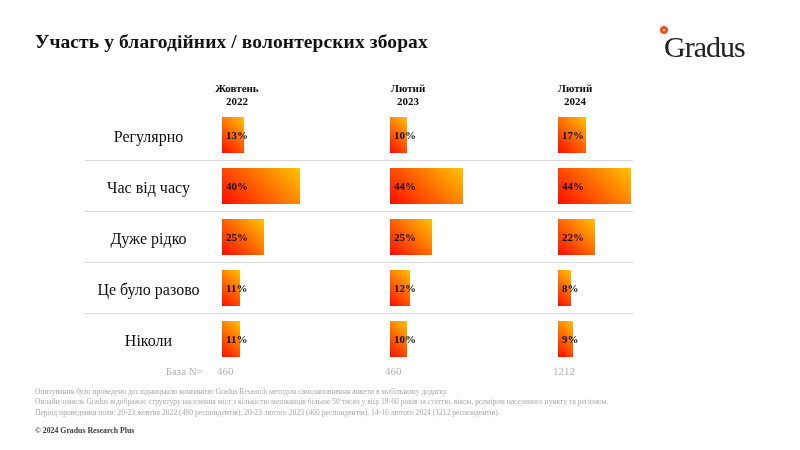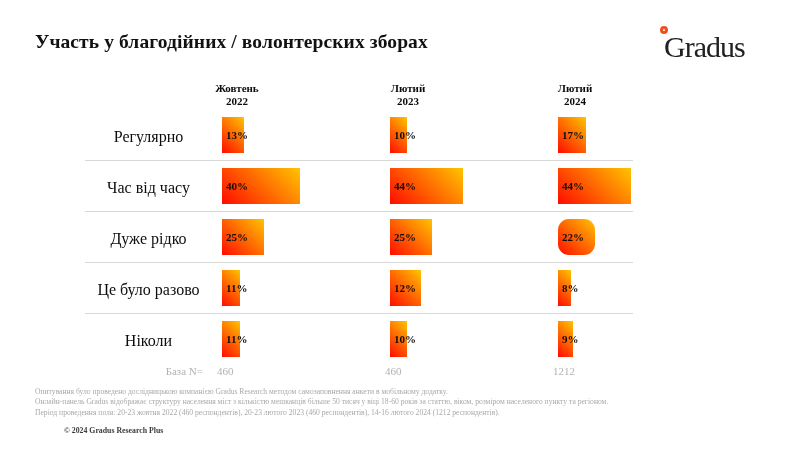--- a/index.html
+++ b/index.html
@@ -19,21 +19,21 @@
   .row-sep { position:absolute; left:85px; width:548px; height:1px; background:#d8d8d8; }
 
   .bar { position:absolute; height:36px; }
   .pct { position:absolute; left:4px; top:50%; transform:translateY(-50%); font-size:11px; font-weight:bold; color:#0d0d0d; white-space:nowrap; }
 
   .base-label { position:absolute; left:85px; width:118px; text-align:right; font-size:11px; color:#b3b3b3; }
   .base-value { position:absolute; font-size:11px; color:#b3b3b3; }
 
   .footnotes { position:absolute; left:35px; top:387px; width:740px; }
   .footnote-line { font-size:7.6px; line-height:10.3px; color:#a9a9a9; }
-  .copyright { position:absolute; left:35px; top:426px; font-size:7.8px; font-weight:600; color:#3c3c3c;margin-left:29px; }
+  .copyright { position:absolute; left:35px; top:426px; font-size:7.8px; font-weight:600; color:#3c3c3c; }
 </style>
 </head>
 <body>
 
 <div class="slide">
   <div class="title">Участь у благодійних / волонтерских зборах</div>
 
   <div class="logo">
     <span class="logo-ring"></span>
     <span class="logo-text">Gradus</span>
@@ -74,29 +74,29 @@
         <span class="pct">44%</span>
       </div>
       <div class="row-sep" style="top: 211px;"></div>
       <div class="row-label" style="top: 229.5px;">Дуже рідко</div>
       <div class="bar" style="left: 222px; top: 219px; width: 42px; background: linear-gradient(45deg, rgb(255, 12, 0), rgb(255, 196, 0));">
         <span class="pct">25%</span>
       </div>
       <div class="bar" style="left: 390px; top: 219px; width: 42px; background: linear-gradient(45deg, rgb(255, 12, 0), rgb(255, 196, 0));">
         <span class="pct">25%</span>
       </div>
-      <div class="bar" style="left: 558px; top: 219px; width: 37px; background: linear-gradient(45deg, rgb(255, 12, 0), rgb(255, 196, 0)); border-radius: 11px;">
+      <div class="bar" style="left: 558px; top: 219px; width: 37px; background: linear-gradient(45deg, rgb(255, 12, 0), rgb(255, 196, 0));">
         <span class="pct">22%</span>
       </div>
       <div class="row-sep" style="top: 262px;"></div>
       <div class="row-label" style="top: 280.5px;">Це було разово</div>
       <div class="bar" style="left: 222px; top: 270px; width: 18px; background: linear-gradient(45deg, rgb(255, 12, 0), rgb(255, 196, 0));">
         <span class="pct">11%</span>
       </div>
-      <div class="bar" style="left: 390px; top: 270px; width: 31px; background: linear-gradient(45deg, rgb(255, 12, 0), rgb(255, 196, 0));">
+      <div class="bar" style="left: 390px; top: 270px; width: 20px; background: linear-gradient(45deg, rgb(255, 12, 0), rgb(255, 196, 0));">
         <span class="pct">12%</span>
       </div>
       <div class="bar" style="left: 558px; top: 270px; width: 13px; background: linear-gradient(45deg, rgb(255, 12, 0), rgb(255, 196, 0));">
         <span class="pct">8%</span>
       </div>
       <div class="row-sep" style="top: 313px;"></div>
       <div class="row-label" style="top: 331.5px;">Ніколи</div>
       <div class="bar" style="left: 222px; top: 321px; width: 18px; background: linear-gradient(45deg, rgb(255, 12, 0), rgb(255, 196, 0));">
         <span class="pct">11%</span>
       </div>

